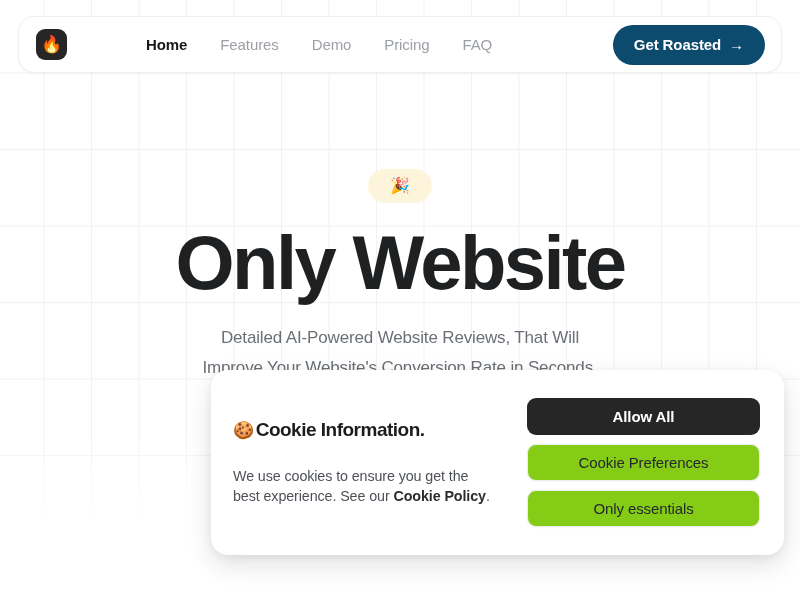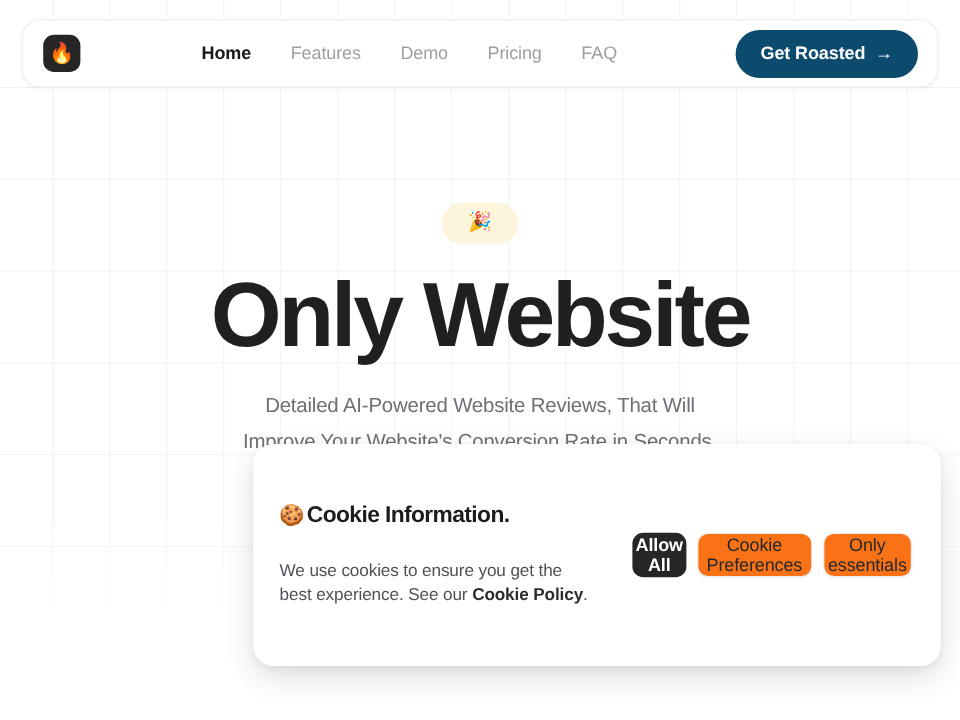--- a/index.html
+++ b/index.html
@@ -78,21 +78,21 @@
     justify-content: center;
     font-size: 17px;
     line-height: 1;
     flex: 0 0 auto;
   }
 
   #nav-links {
     display: flex;
     align-items: center;
     gap: 33px;
-    margin-left: 101px;
+    margin-left: 79px;
   }
 
   .nav-link {
     font-size: 15px;
     color: #9ca0a6;
     white-space: nowrap;
     letter-spacing: -0.1px;
   }
   .nav-link.active {
     color: #18181b;
@@ -204,21 +204,21 @@
   }
   #cookie-body .policy-link {
     font-weight: 700;
     color: #2a2c30;
     cursor: pointer;
   }
 
   #cookie-actions {
     flex: 1 1 auto;
     display: flex;
-    flex-direction: row;
+    flex-direction: column;
     gap: 9px;
     align-items: stretch;
     margin-left: 12px;
   }
 
   .cookie-btn {
     height: 37px;
     border-radius: 9px;
     font-size: 15px;
     font-family: inherit;
@@ -228,21 +228,21 @@
     align-items: center;
     justify-content: center;
   }
   .cookie-btn.primary {
     background: #262626;
     color: #ffffff;
     border: none;
     font-weight: 700;
   }
   .cookie-btn.secondary {
-    background: #f97316;
+    background: #84cc16;
     color: #26282c;
     border: 1px solid #eceded;
     font-weight: 400;
     box-shadow: 0 1px 2px rgba(0,0,0,0.03);
   }
 </style>
 </head>
 <body>
 
 <div id="page">

